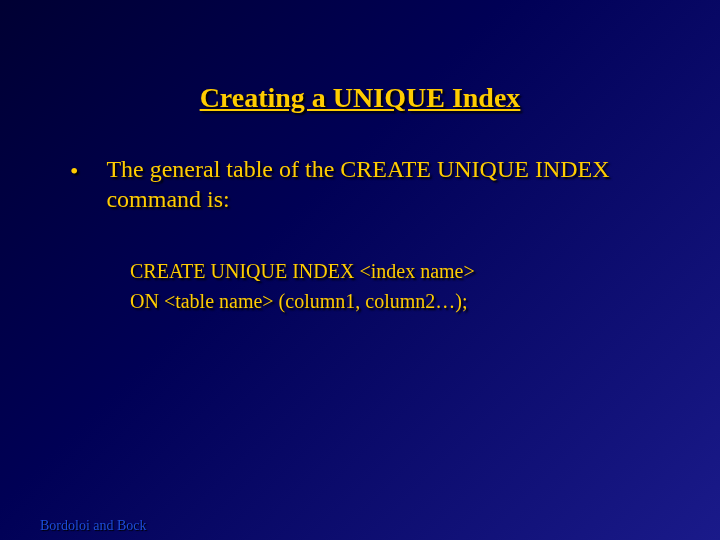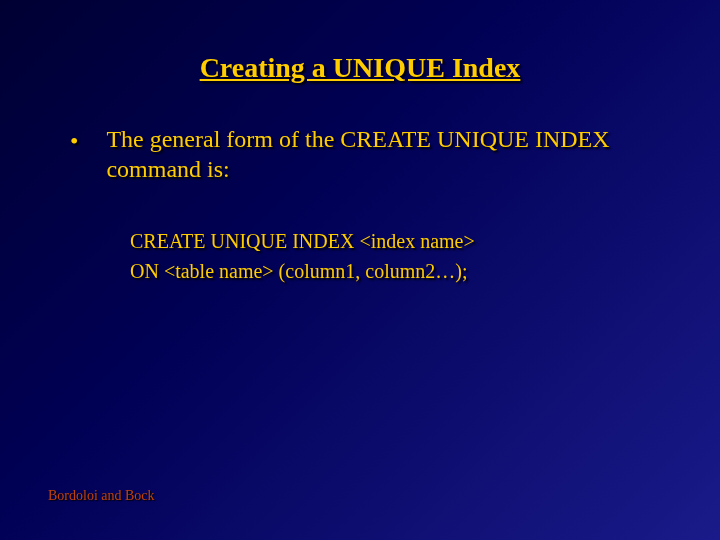--- a/index.html
+++ b/index.html
@@ -18,20 +18,21 @@
     height: 100%;
     position: relative;
   }
   .title {
     text-align: center;
     font-size: 28px;
     font-weight: bold;
     text-decoration: underline;
     padding-top: 52px;
     text-shadow: 2px 2px 2px #000000;
+    margin-top: 30px;
   }
   .body-area {
     margin-top: 40px;
     padding-left: 70px;
     padding-right: 60px;
   }
   .bullet-row {
     display: flex;
     align-items: flex-start;
   }
@@ -51,37 +52,37 @@
     margin-top: 42px;
     padding-left: 130px;
     font-family: Liberation Serif, serif;
     font-size: 20px;
     line-height: 30px;
     text-shadow: 2px 2px 2px #000000;
     white-space: pre;
   }
   .footer {
     position: absolute;
-    left: 48px;
+    left: 40px;
     bottom: 36px;
     font-size: 14px;
-    color: #c2410c;
+    color: #1d4ed8;
     text-shadow: 1px 1px 1px #000000;
   }
 </style>
 </head>
 <body>
 <div class="slide">
 
   <div class="title">Creating a UNIQUE Index</div>
 
   <div class="body-area">
     <div class="bullet-row">
       <div class="bullet-mark">•</div>
-      <div class="bullet-text">The general form of the CREATE UNIQUE INDEX command is:</div>
+      <div class="bullet-text">The general table of the CREATE UNIQUE INDEX command is:</div>
     </div>
   </div>
 
   <div class="code-block"><span>CREATE UNIQUE INDEX &lt;index name&gt;</span>
 <span>ON &lt;table name&gt; (column1, column2…);</span></div>
 
   <div class="footer">Bordoloi and Bock</div>
 </div>
 
 </body></html>

